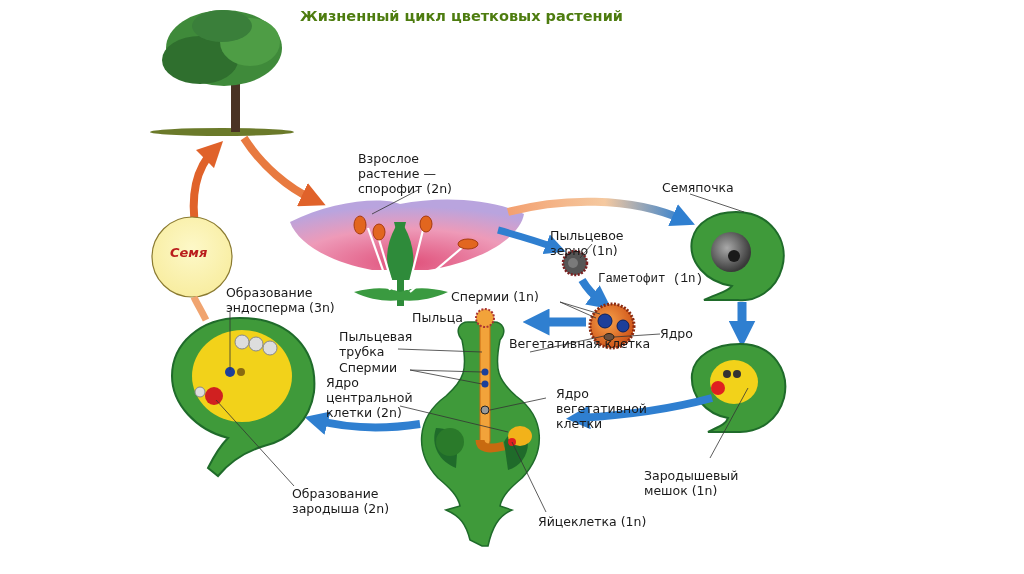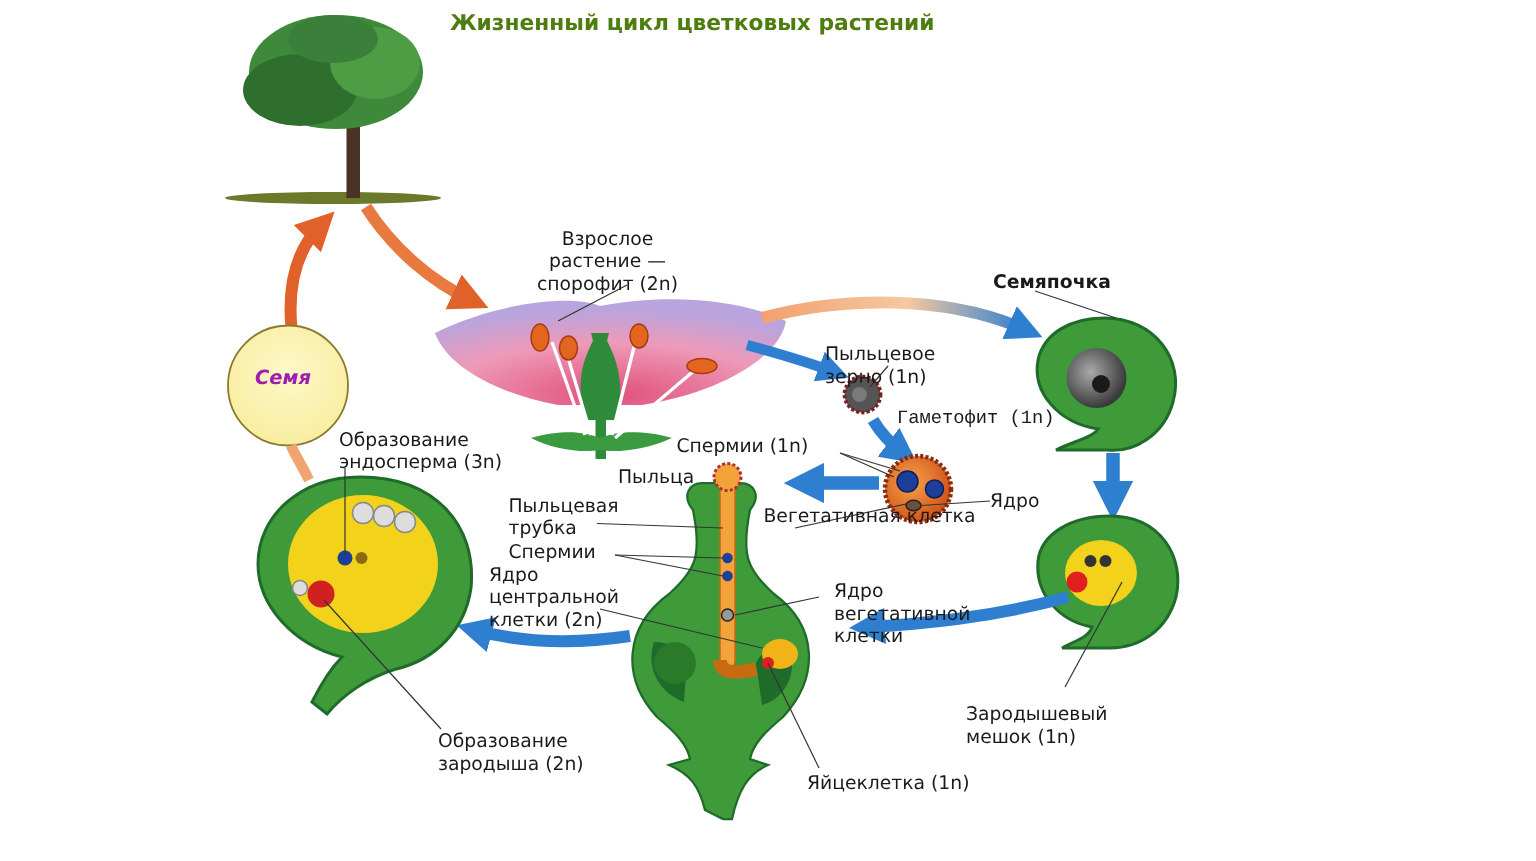--- a/index.html
+++ b/index.html
@@ -1,20 +1,20 @@
 <!DOCTYPE html>
 <html><head>
 <meta charset="utf-8">
 <style>
   html, body { margin:0; padding:0; background:#ffffff; }
   body { width:1024px; height:574px; position:relative; overflow:hidden; font-family:"DejaVu Sans", sans-serif; }
   #stage { position:absolute; left:0; top:0; width:1024px; height:574px; }
   .lbl { position:absolute; font-family:"DejaVu Sans", sans-serif; font-size:12.5px; line-height:15px; color:#1a1a1a; white-space:pre; }
   .title { position:absolute; left:300px; top:8px; font-family:"DejaVu Sans", sans-serif; font-weight:bold; font-size:14.5px; color:#4d7c0f; }
-  .seed-label { position:absolute; left:170px; top:245px; font-style:italic; font-weight:bold; font-size:13px; color:#a21caf; }
+  .seed-label { position:absolute; left:170px; top:245px; font-style:italic; font-weight:bold; font-size:13px; color:#b91c1c; }
 </style>
 </head>
 <body>
 
 <svg id="stage" viewBox="0 0 1024 574" xmlns="http://www.w3.org/2000/svg">
   <defs>
     <marker id="ahO" viewBox="0 0 10 10" refX="5" refY="5" markerWidth="3.2" markerHeight="3.2" orient="auto">
       <path d="M0,0 L10,5 L0,10 z" fill="#e0622a"></path>
     </marker>
     <marker id="ahB" viewBox="0 0 10 10" refX="5" refY="5" markerWidth="3" markerHeight="3" orient="auto">
@@ -151,24 +151,24 @@
     <circle cx="214" cy="396" r="9" fill="#d02020"></circle>
     <circle cx="200" cy="392" r="5" fill="#ddd" stroke="#888"></circle>
     <line x1="230" y1="312" x2="230" y2="370" stroke="#333" stroke-width="0.8"></line>
     <line x1="216" y1="400" x2="294" y2="486" stroke="#333" stroke-width="0.8"></line>
   </g>
 </svg>
 
 <div class="title">Жизненный цикл цветковых растений</div>
 <div class="seed-label">Семя</div>
 
-<div class="lbl" style="left:358px;top:151px;text-align:center;">Взрослое
+<div class="lbl" style="left:358px;top:151px;">Взрослое
 растение —
 спорофит (2n)</div>
-<div class="lbl" style="left:662px;top:180px;font-weight:bold;">Семяпочка</div>
+<div class="lbl" style="left:662px;top:180px;">Семяпочка</div>
 <div class="lbl" style="left:550px;top:228px;">Пыльцевое
 зерно (1n)</div>
 <div class="lbl" style="left:598px;top:272px;font-family:Liberation Mono, monospace;">Гаметофит (1n)</div>
 <div class="lbl" style="left:451px;top:289px;">Спермии (1n)</div>
 <div class="lbl" style="left:660px;top:326px;">Ядро</div>
 <div class="lbl" style="left:509px;top:336px;">Вегетативная клетка</div>
 <div class="lbl" style="left:412px;top:310px;">Пыльца</div>
 <div class="lbl" style="left:339px;top:329px;">Пыльцевая
 трубка</div>
 <div class="lbl" style="left:339px;top:360px;">Спермии</div>

